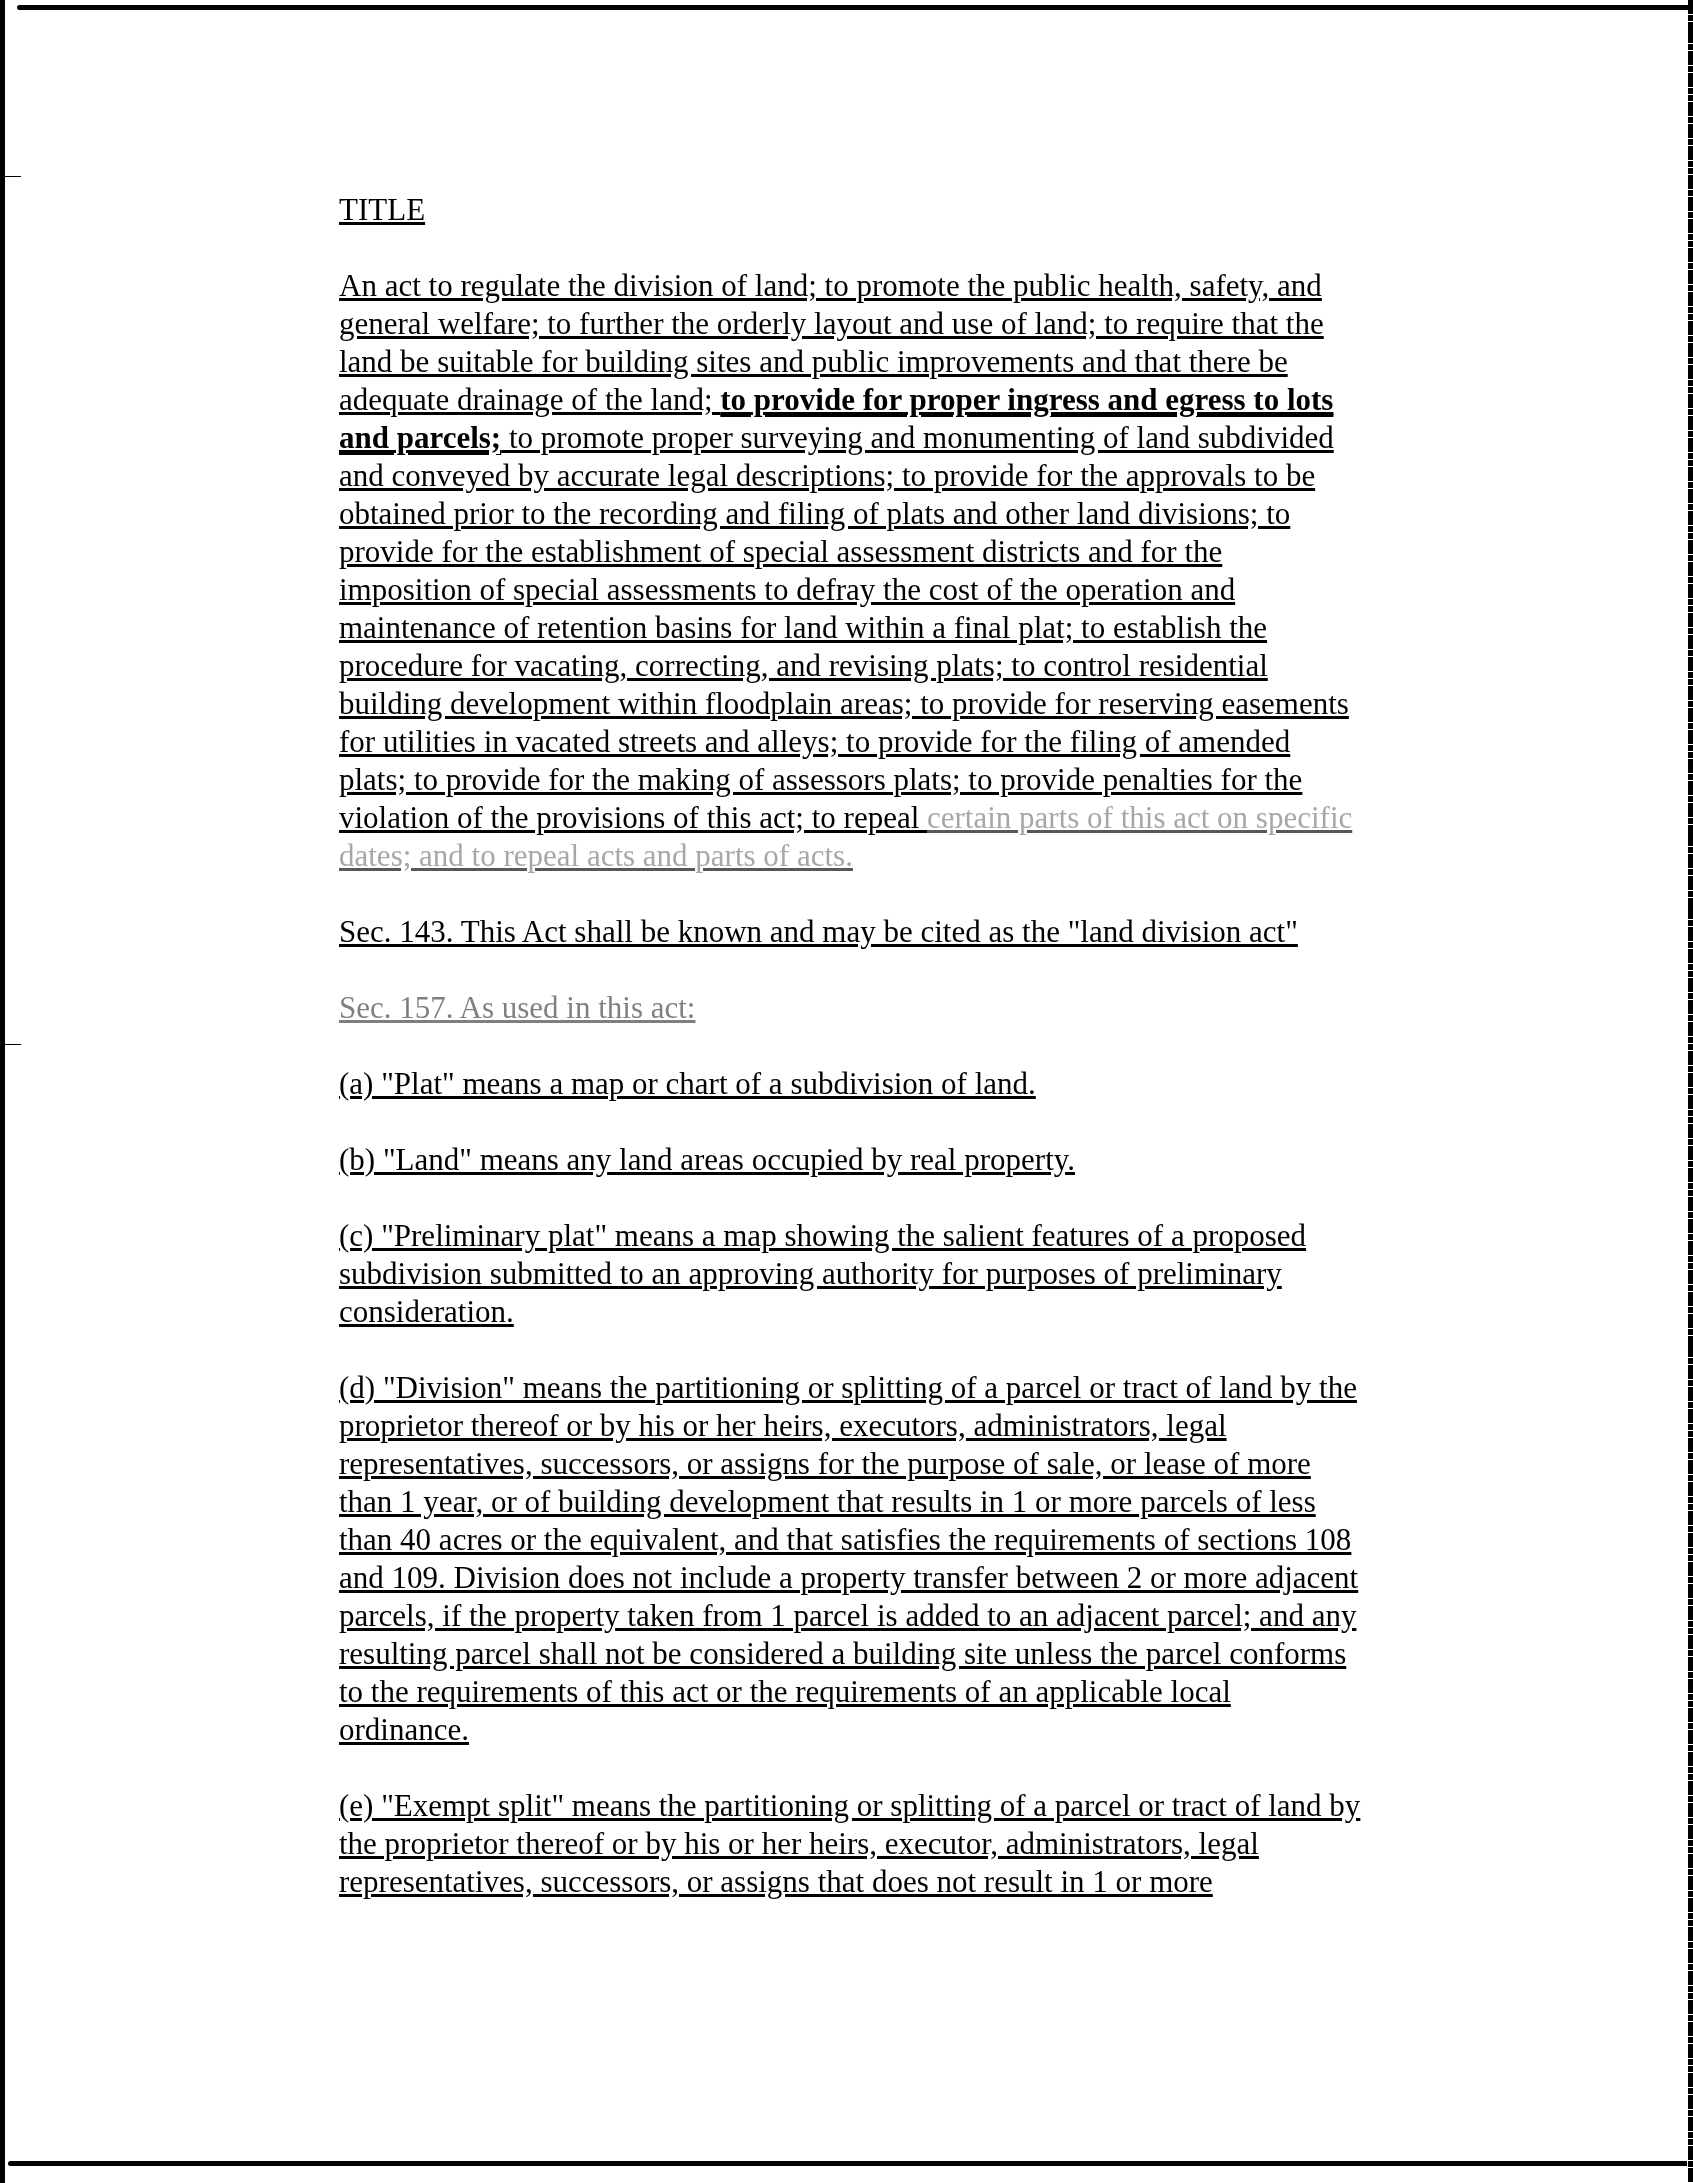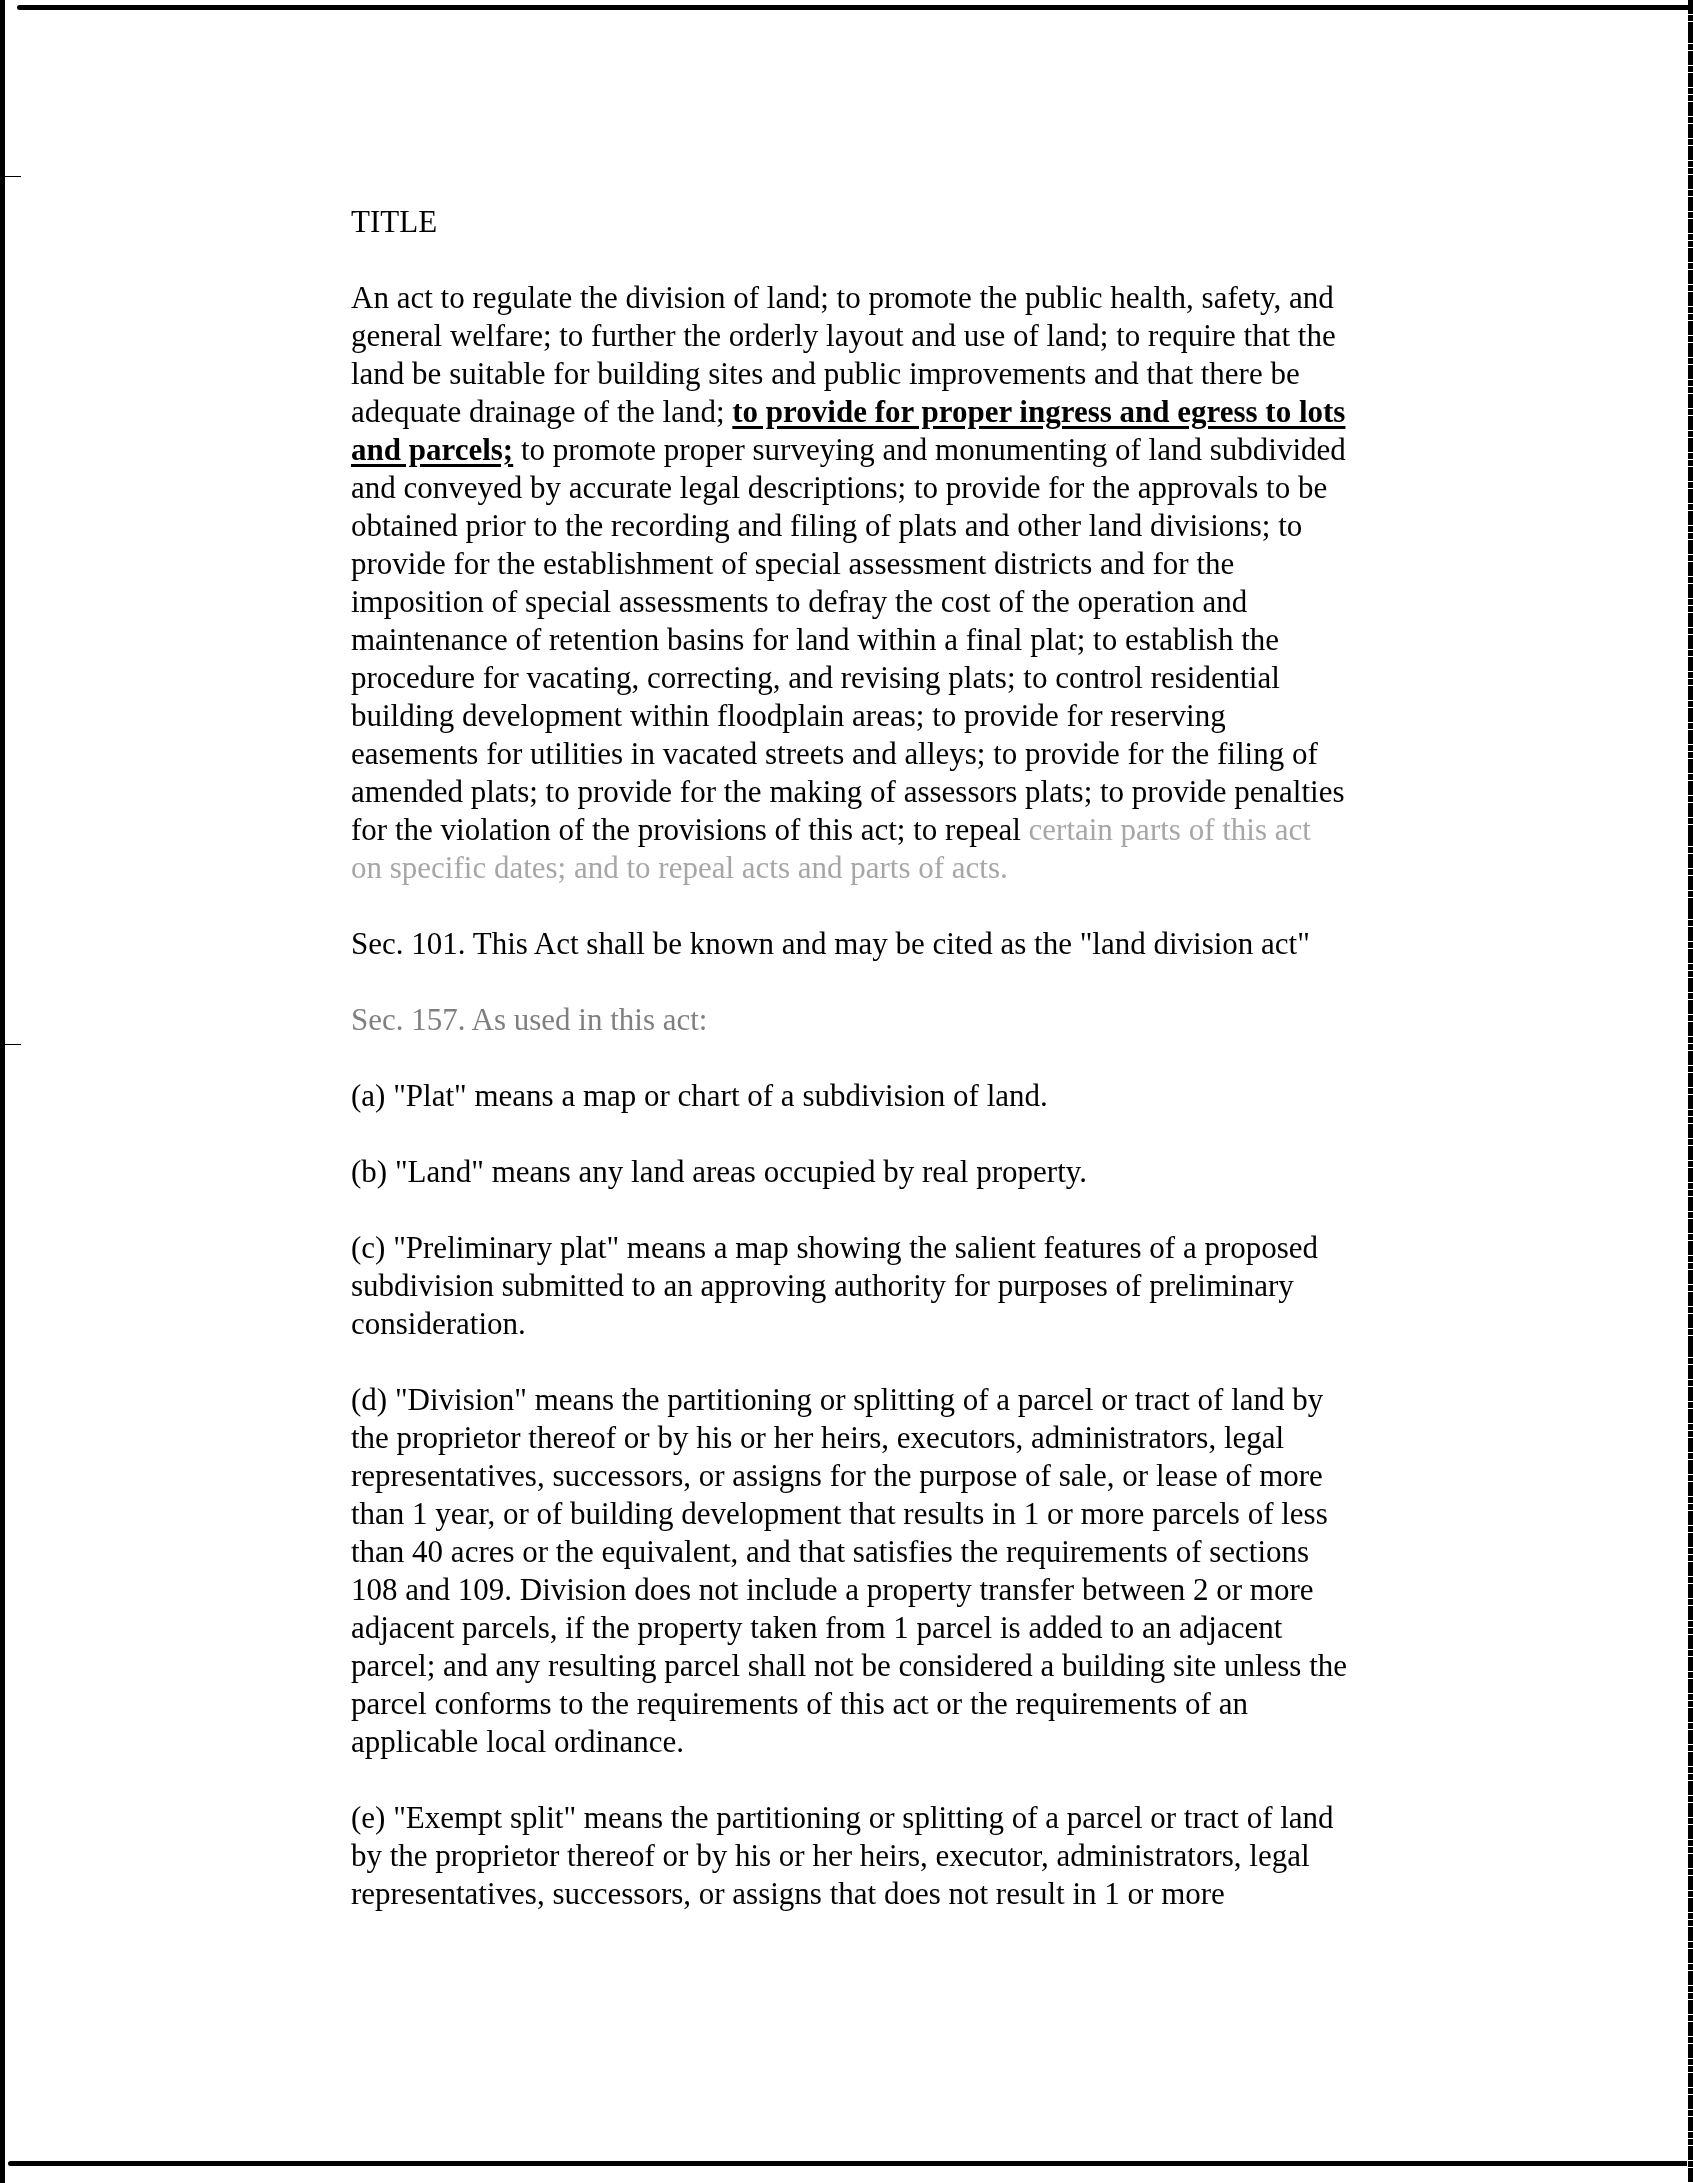--- a/index.html
+++ b/index.html
@@ -16,21 +16,21 @@
   }
   .border-bottom { position: absolute; left: 8px; top: 2161px; width: 1679px; height: 5.3px; background: #000; border-radius: 2.7px 0 0 2.7px; }
   .tick-left-1 { position: absolute; left: 4.6px; top: 176px; width: 16px; height: 1.3px; background: #000; }
   .tick-left-2 { position: absolute; left: 4.6px; top: 1044px; width: 16px; height: 1.3px; background: #000; }
 
   .content {
     position: absolute; left: 339px; top: 191px; width: 1022px;
     font-family: "Liberation Serif", "DejaVu Serif", serif;
     font-size: 31px; line-height: 38px; color: #000;
   }
-  .content p { margin: 12px; }
+  .content p { margin: 0; text-decoration: underline; }
   .title { margin-bottom: 38px !important; }
   .para { margin-bottom: 38px !important; }
   .emph { font-weight: bold; text-decoration: underline; text-decoration-thickness: 2.7px; text-underline-offset: 4px; }
   .faded { color: #555; opacity: 0.75; }
   .faded-strong { color: #777; opacity: 0.65; }
 </style>
 </head>
 <body>
 
 <div class="page">
@@ -39,21 +39,21 @@
   <div class="border-right"></div>
   <div class="border-bottom"></div>
   <div class="tick-left-1"></div>
   <div class="tick-left-2"></div>
 
   <div class="content">
     <p class="title">TITLE</p>
 
     <p class="para"><span>An act to regulate the division of land; to promote the public health, safety, and general welfare; to further the orderly layout and use of land; to require that the land be suitable for building sites and public improvements and that there be adequate drainage of the land; </span><span class="emph">to provide for proper ingress and egress to lots and parcels;</span><span> to promote proper surveying and monumenting of land subdivided and conveyed by accurate legal descriptions; to provide for the approvals to be obtained prior to the recording and filing of plats and other land divisions; to provide for the establishment of special assessment districts and for the imposition of special assessments to defray the cost of the operation and maintenance of retention basins for land within a final plat; to establish the procedure for vacating, correcting, and revising plats; to control residential building development within floodplain areas; to provide for reserving easements for utilities in vacated streets and alleys; to provide for the filing of amended plats; to provide for the making of assessors plats; to provide penalties for the violation of the provisions of this act; to repeal </span><span class="faded-strong">certain parts of this act on specific dates; and to repeal acts and parts of acts.</span></p>
 
-    <p class="para">Sec. 101. This Act shall be known and may be cited as the "land division act"</p>
+    <p class="para">Sec. 143. This Act shall be known and may be cited as the "land division act"</p>
 
     <p class="para faded">Sec. 157. As used in this act:</p>
 
     <p class="para">(a) "Plat" means a map or chart of a subdivision of land.</p>
     <p class="para">(b) "Land" means any land areas occupied by real property.</p>
     <p class="para">(c) "Preliminary plat" means a map showing the salient features of a proposed subdivision submitted to an approving authority for purposes of preliminary consideration.</p>
     <p class="para">(d) "Division" means the partitioning or splitting of a parcel or tract of land by the proprietor thereof or by his or her heirs, executors, administrators, legal representatives, successors, or assigns for the purpose of sale, or lease of more than 1 year, or of building development that results in 1 or more parcels of less than 40 acres or the equivalent, and that satisfies the requirements of sections 108 and 109. Division does not include a property transfer between 2 or more adjacent parcels, if the property taken from 1 parcel is added to an adjacent parcel; and any resulting parcel shall not be considered a building site unless the parcel conforms to the requirements of this act or the requirements of an applicable local ordinance.</p>
     <p class="para">(e) "Exempt split" means the partitioning or splitting of a parcel or tract of land by the proprietor thereof or by his or her heirs, executor, administrators, legal representatives, successors, or assigns that does not result in 1 or more</p>
   </div>
 </div>

